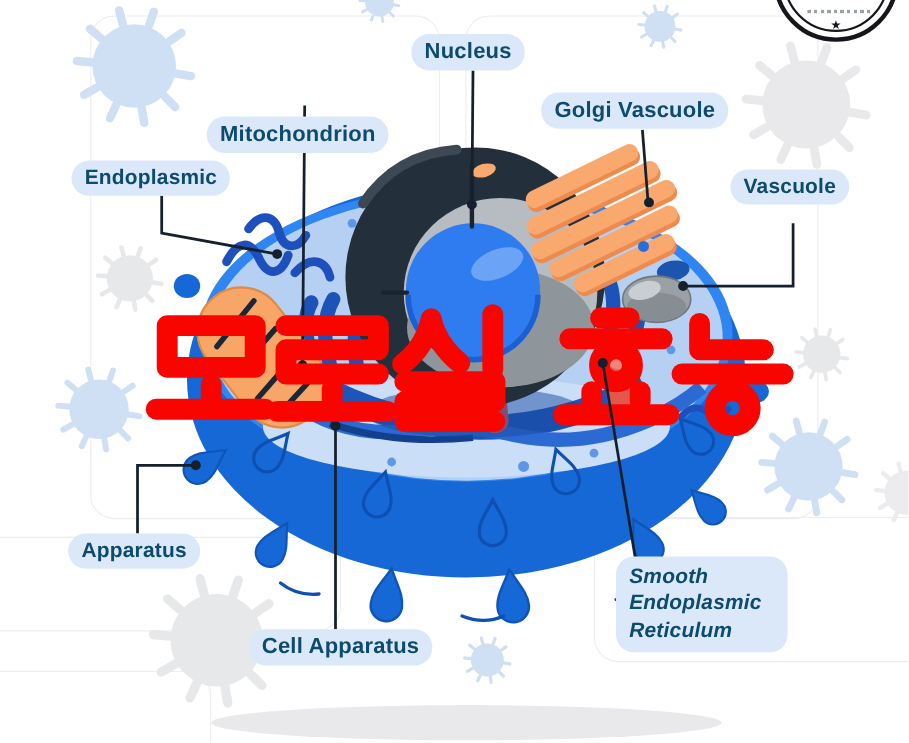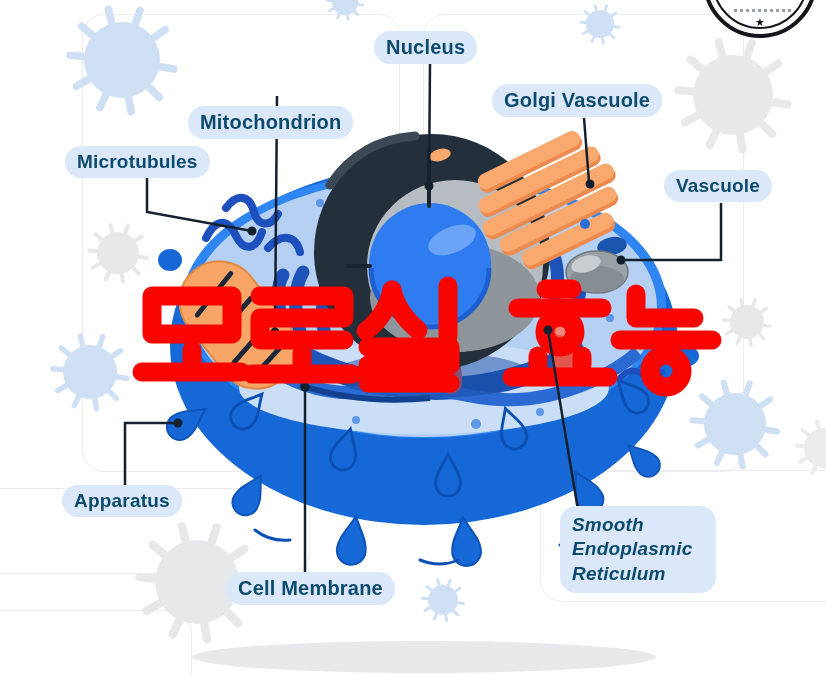--- a/index.html
+++ b/index.html
@@ -231,26 +231,26 @@
     <path d="M620,340 H712"></path>
     <circle cx="666" cy="371" r="16"></circle>
   </g>
 
   <g>
     <path d="M548,330 L578,510" stroke="#15202e" stroke-width="2.5" fill="none"></path>
     <circle cx="548" cy="330" r="4.5" fill="#15202e"></circle>
   </g>
 </svg>
 
-<div class="label small" style="left:65px;top:146px;">Microtubules</div>
+<div class="label small" style="left:65px;top:146px;">Endoplasmic</div>
 <div class="label" style="left:188px;top:58px;margin-top:48px;">Mitochondrion</div>
 <div class="label" style="left:374px;top:31px;">Nucleus</div>
 <div class="label" style="left:492px;top:84px;">Golgi Vascuole</div>
-<div class="label small" style="left:664px;top:170px;">Vascuole</div>
+<div class="label small" style="left:664px;top:154px;">Vascuole</div>
 <div class="label small" style="left:62px;top:485px;">Apparatus</div>
-<div class="label" style="left:226px;top:572px;">Cell Membrane</div>
+<div class="label" style="left:226px;top:572px;">Cell Apparatus</div>
 <div class="label small multiline" style="left:560px;top:506px;">Smooth Endoplasmic Reticulum</div>
 
 <div class="stamp">
   <div class="stamp-inner"></div>
   <div class="stamp-dashes"></div>
   <div class="stamp-star">★</div>
 </div>
 
 </body></html>

